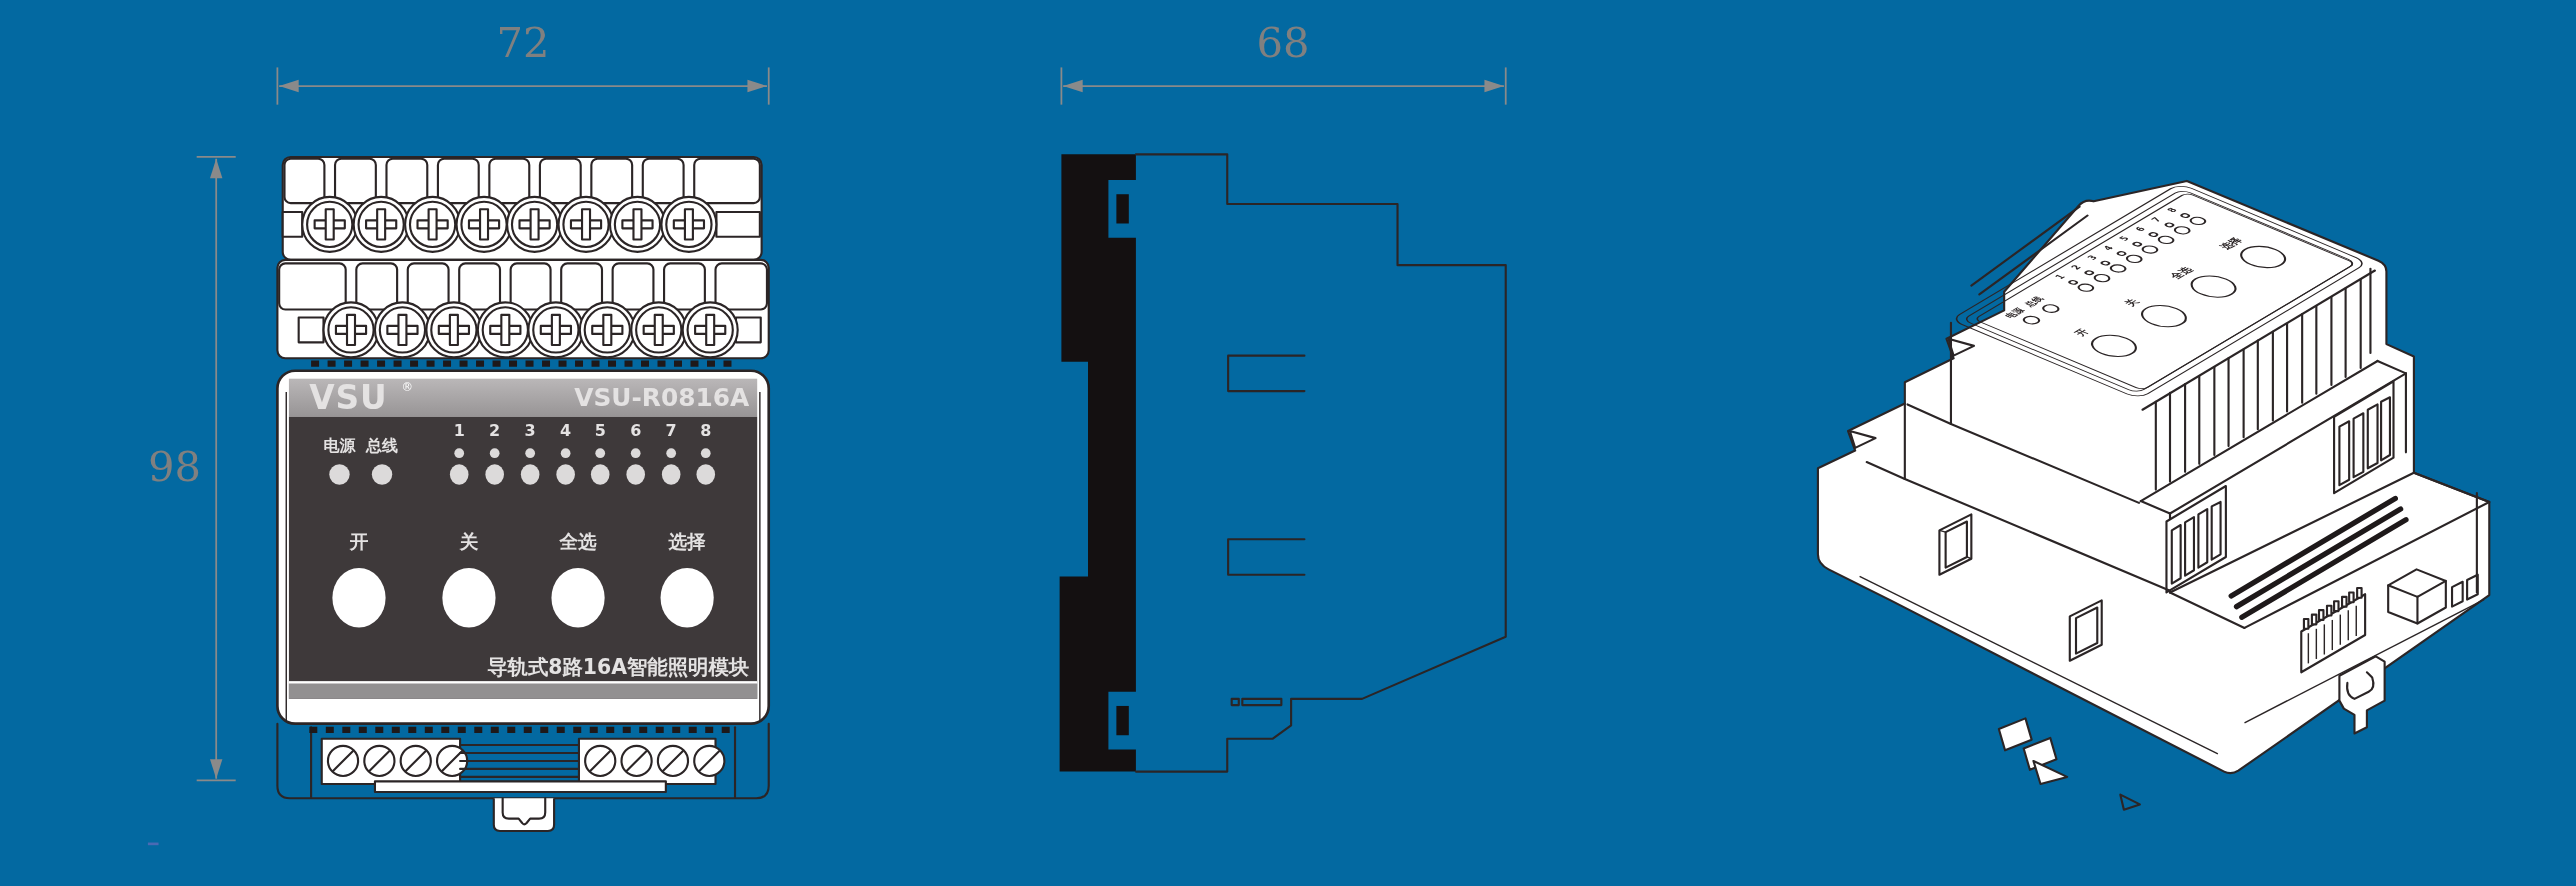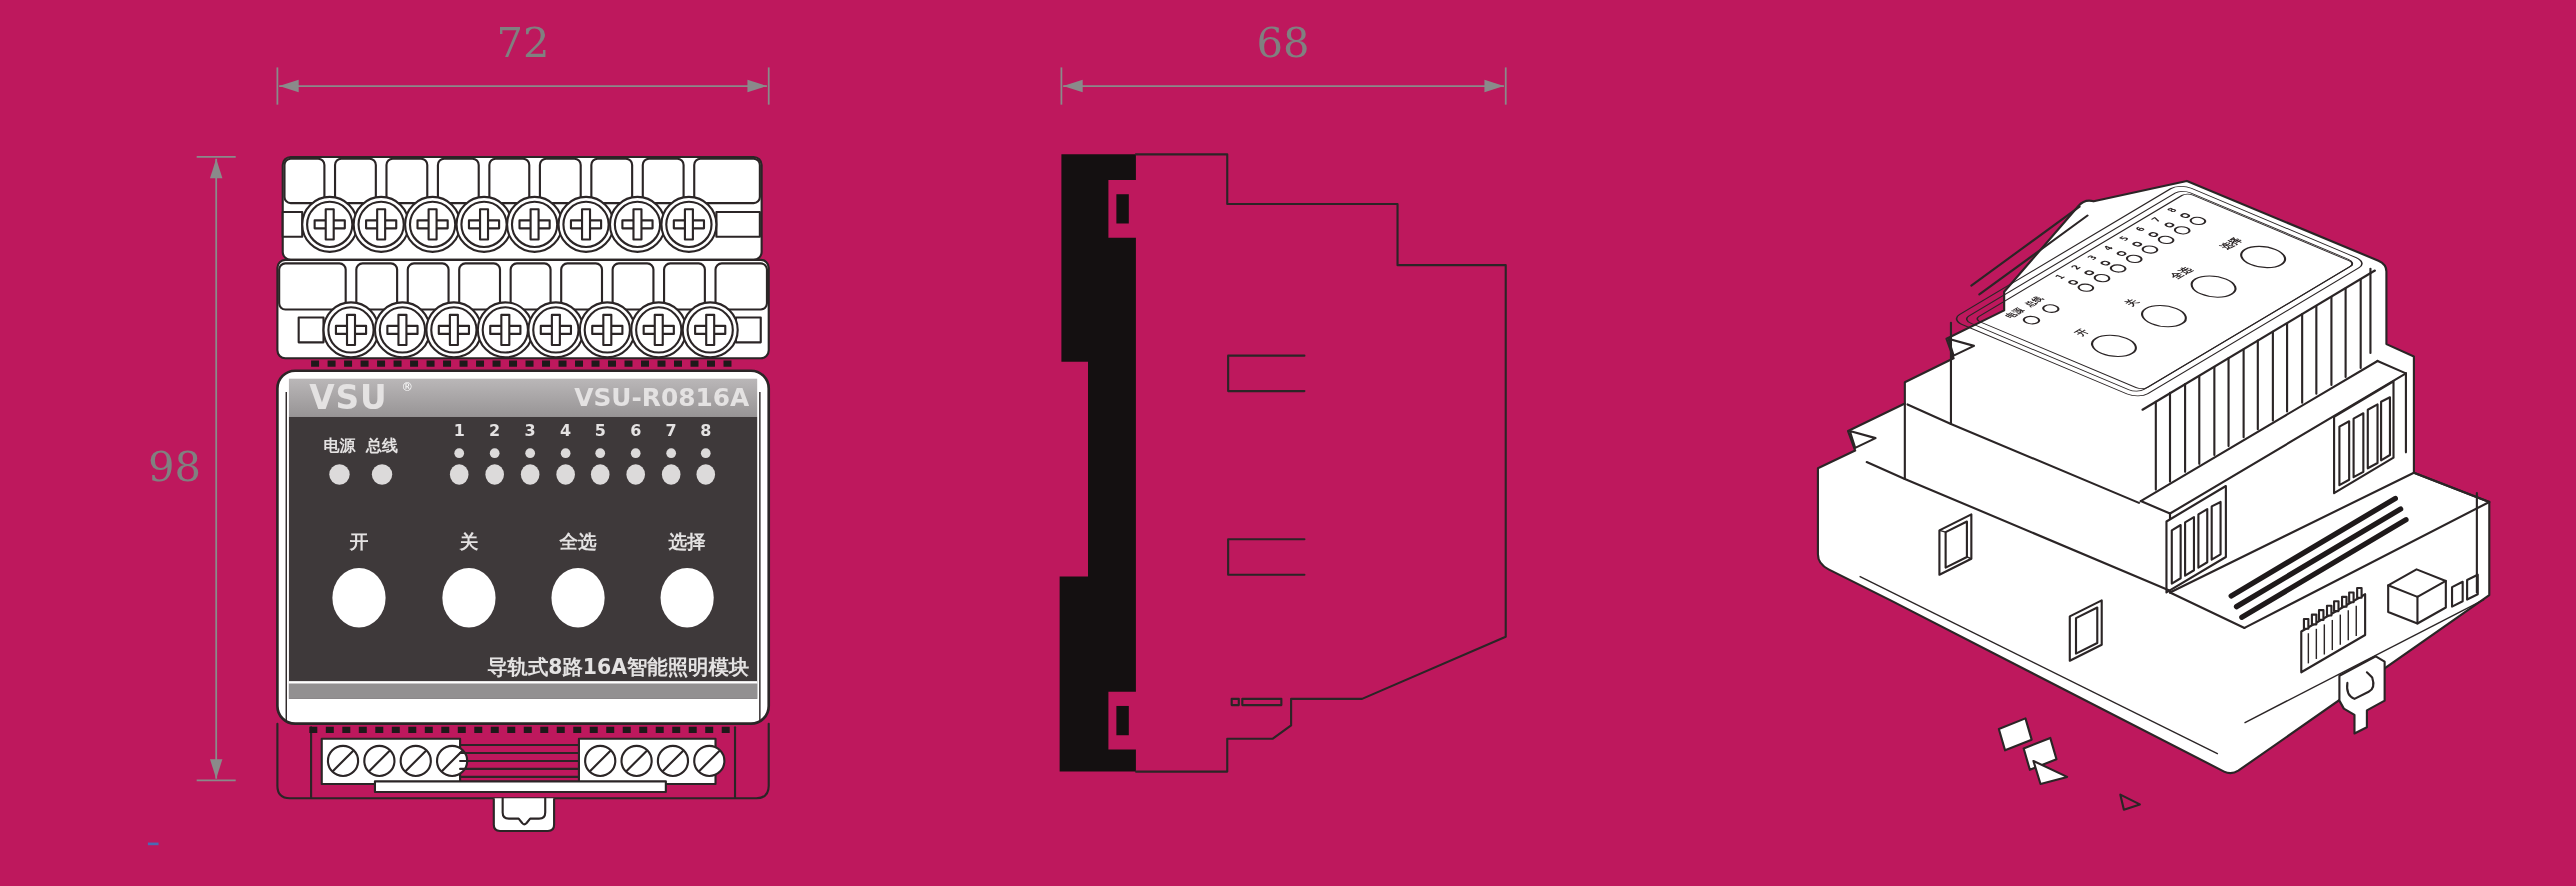--- a/index.html
+++ b/index.html
@@ -1,16 +1,16 @@
 <!DOCTYPE html>
 <html style="font-size:14px"><head>
 <meta charset="utf-8">
 <style>
   html,body{margin:0;padding:0;background:#ffffff;}
-  #canvas{position:relative;width:2576px;height:886px;background:#be185d;overflow:hidden;
+  #canvas{position:relative;width:2576px;height:886px;background:#0369a1;overflow:hidden;
           font-family:"DejaVu Sans","Liberation Sans",sans-serif;}
   svg{position:absolute;left:0;top:0;}
   .ln{stroke:#2B2526;fill:none;stroke-width:2.4;stroke-linejoin:round;stroke-linecap:round;}
   .lnf{stroke:#2B2526;fill:#ffffff;stroke-width:2.4;stroke-linejoin:round;}
   .lnf3{stroke:#2B2526;fill:#ffffff;stroke-width:3;stroke-linejoin:round;}
   .blk{fill:#141011;stroke:none;}
   .dash{stroke:#1E191A;stroke-width:7;fill:none;}
   .dim{stroke:#8A8A8A;stroke-width:2;fill:none;}
   .dimarrow{fill:#8A8A8A;stroke:none;}
   .dimtxt{fill:#808080;font-family:"DejaVu Serif","Liberation Serif",serif;font-size:47px;}

